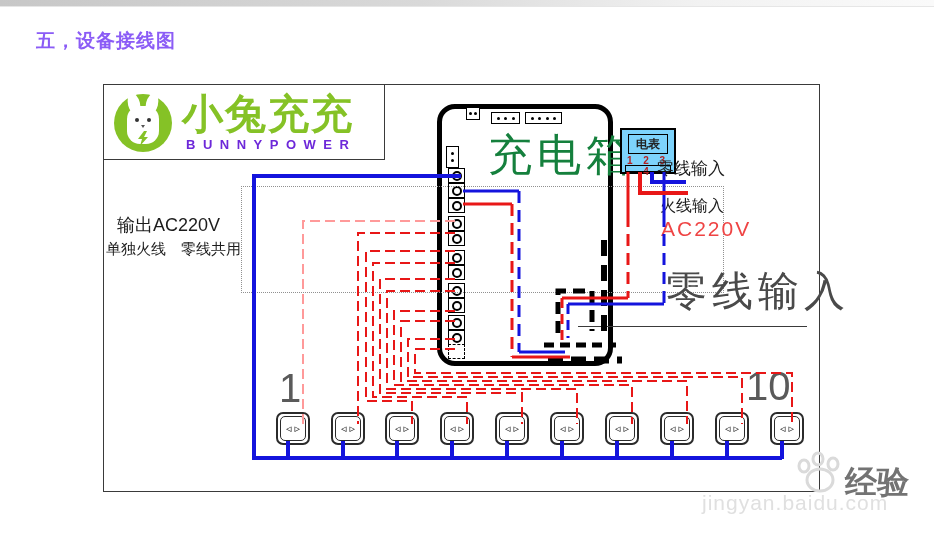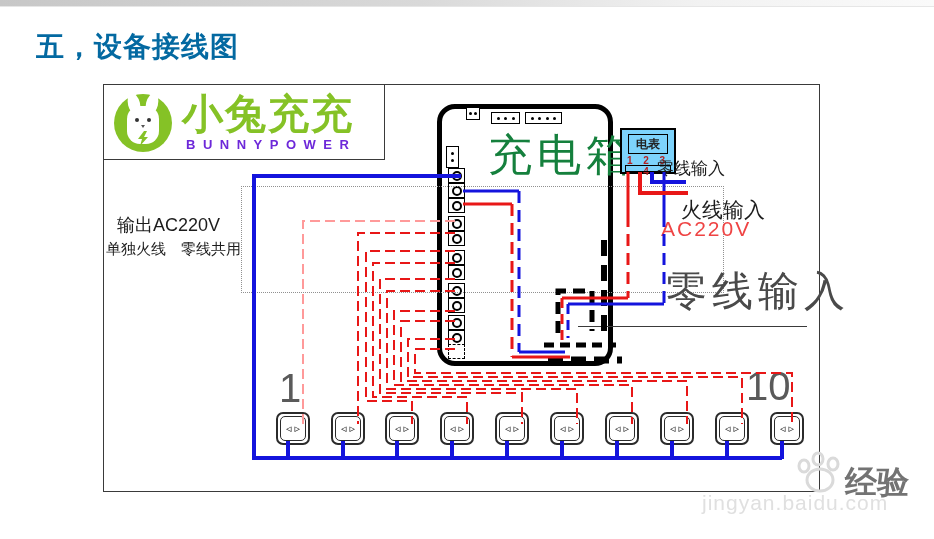--- a/index.html
+++ b/index.html
@@ -4,22 +4,22 @@
 <style>
   * { margin:0; padding:0; box-sizing:border-box; }
   html,body { background:#fff; }
   body { font-family:"Liberation Sans", sans-serif; }
   #stage { position:relative; width:934px; height:539px; background:#fff; overflow:hidden; }
 
   .topbar { position:absolute; left:0; top:0; width:934px; height:7px;
             background:linear-gradient(to right,#c7c7c7 0%,#d9d9d9 45%,#f2f2f2 75%,#fafafa 100%);
             border-bottom:1px solid #e6e6e6; }
 
-  .page-title { position:absolute; left:36px; top:28px; font-size:28px; font-weight:bold;
-                color:#0369a1; letter-spacing:1px; }
+  .page-title { position:absolute; left:36px; top:28px; font-size:19px; font-weight:bold;
+                color:#8b5cf6; letter-spacing:1px; }
 
   .outer-rect { position:absolute; left:103px; top:84px; width:717px; height:408px;
                 border:1px solid #3a3a3a; }
 
   
   .logo-box { position:absolute; left:103px; top:84px; width:282px; height:76px;
               border:1px solid #3a3a3a; background:#fff; }
   .logo-name { position:absolute; left:78px; top:2px; font-size:41px; font-weight:bold;
                color:#85c226; letter-spacing:2px; }
   .logo-sub  { position:absolute; left:82px; top:52px; font-size:13px; font-weight:bold;
@@ -45,21 +45,21 @@
                border:2px solid #000; background:#7dd3fc; }
   .meter-label { position:absolute; left:6px; top:4px; width:40px; height:20px; border:1px solid #000;
                  font-size:12px; font-weight:bold; color:#222; text-align:center; line-height:19px; }
   .meter-terminals { position:absolute; left:0; top:25px; width:100%; text-align:center;
                      font-size:10px; font-weight:bold; color:#b52222; letter-spacing:4px; }
   .meter-strip { position:absolute; left:3px; top:35px; width:46px; height:7px; border:1px solid #000; }
 
   
   .lbl { position:absolute; color:#1c1c1c; }
   .lbl-neutral { left:657px; top:157px; font-size:17px; }
-  .lbl-live    { left:660px; top:196px; font-size:21px;margin-left:21px; }
+  .lbl-live    { left:660px; top:196px; font-size:16px; }
   .lbl-ac      { left:661px; top:217px; font-size:21px; color:#ef4444; letter-spacing:2px; }
   .lbl-leakage { left:666px; top:264px; font-size:41px; color:#4a4a4a; letter-spacing:5px; font-weight:300; }
   .leakage-underline { position:absolute; left:578px; top:326px; width:229px; height:0;
                        border-top:1px solid #3a3a3a; }
   .note1 { left:117px; top:213px; font-size:18px; }
   .note2 { left:106px; top:240px; font-size:15px; }
 
   .dotted-zone { position:absolute; left:241px; top:186px; width:483px; height:107px;
                  border:1px dotted #909090; }
 

